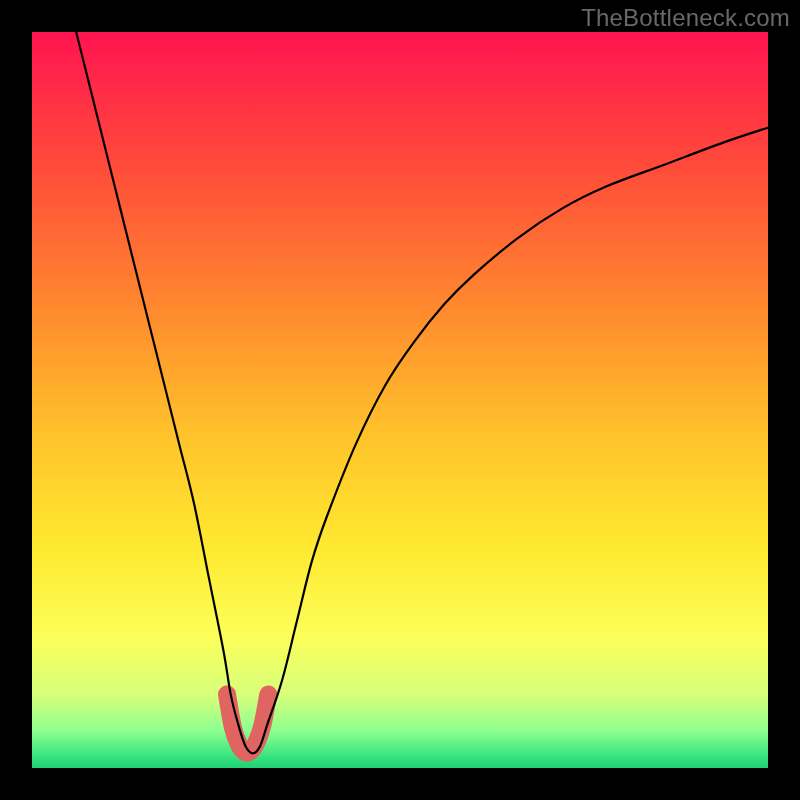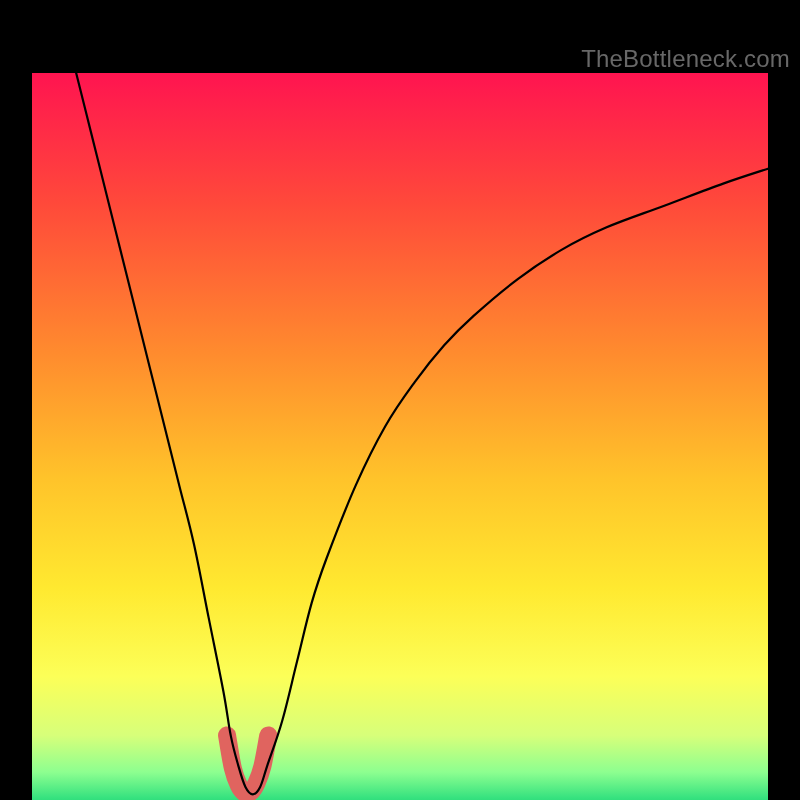--- a/index.html
+++ b/index.html
@@ -8,21 +8,20 @@
     width: 800px;
     height: 800px;
     background: #000;
     overflow: hidden;
     font-family: Arial, Helvetica, sans-serif;
   }
   .frame {
     position: absolute;
     inset: 0;
     background: #000;
-    margin-top: 41px;
   }
   .watermark {
     position: absolute;
     top: 4px;
     right: 10px;
     color: #686868;
     font-size: 24px;
     font-weight: 500;
     letter-spacing: 0.2px;
     z-index: 10;

